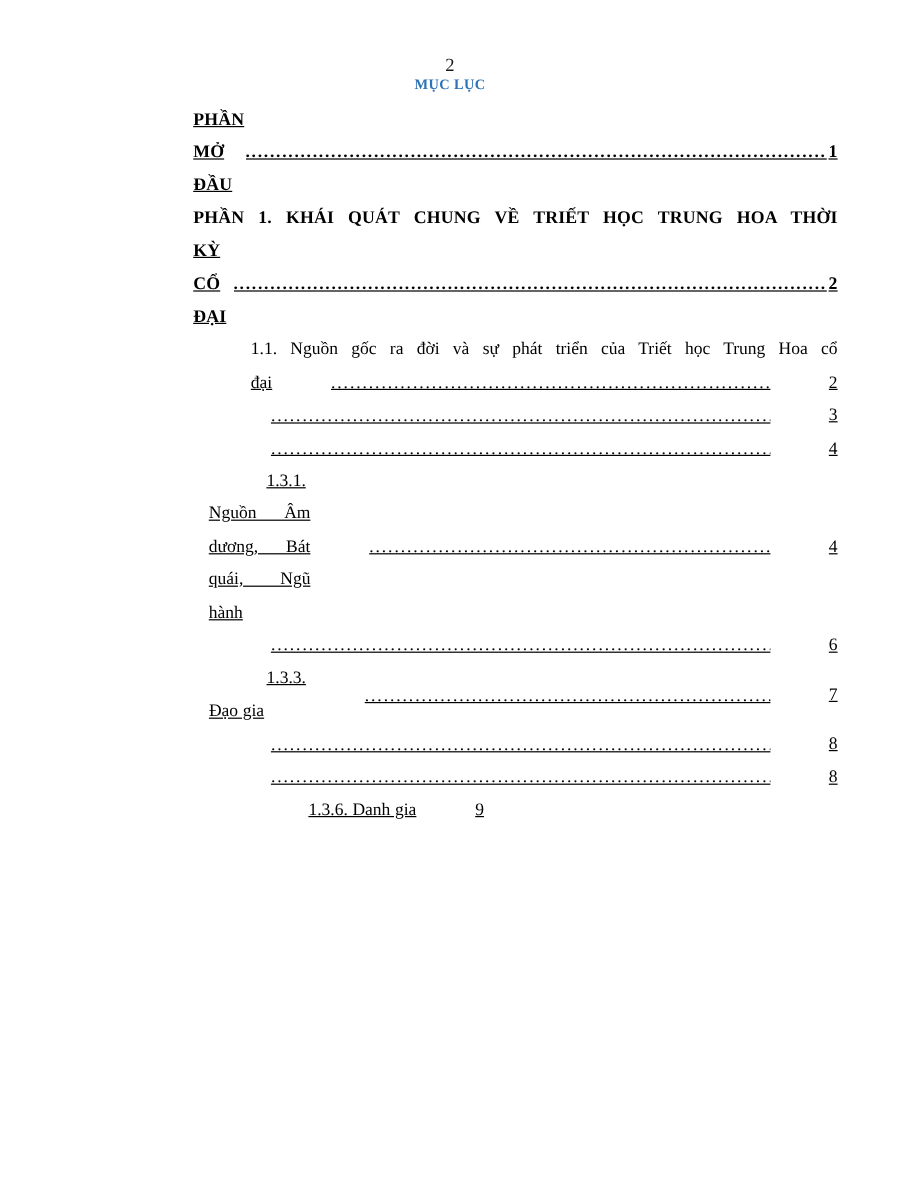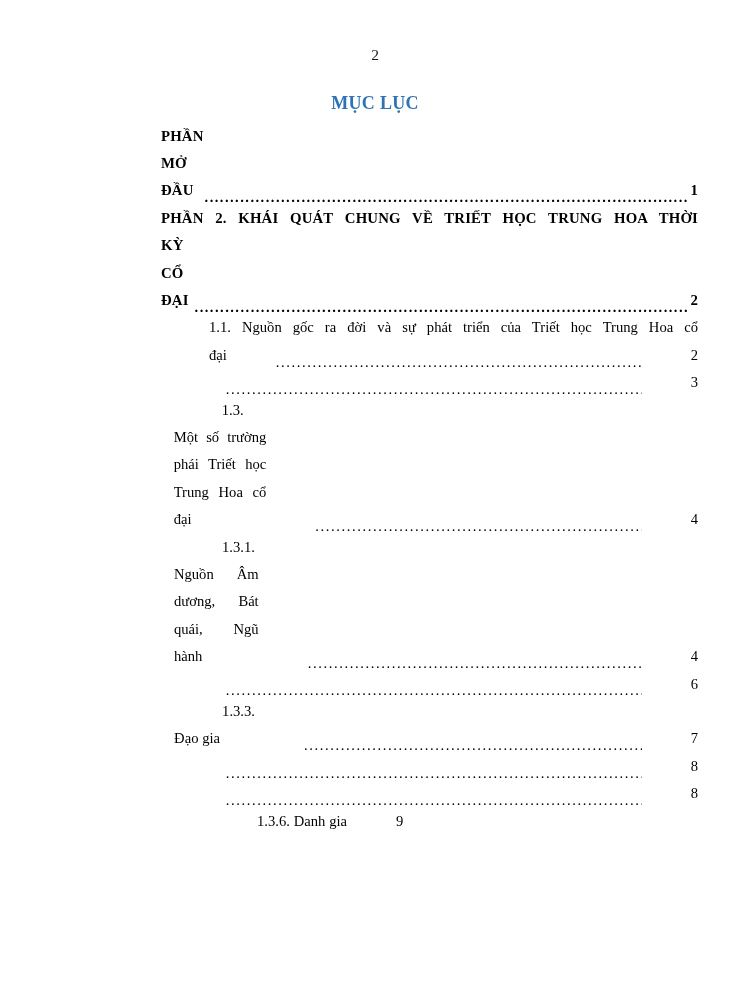--- a/index.html
+++ b/index.html
@@ -23,25 +23,24 @@
   }
   .page-number {
     text-align: center;
     font-size: 15.5px;
     line-height: 1;
     padding-top: 47px;
     color: #1a1a1a;
   }
   .toc-title {
     text-align: center;
-    font-size: 18px;
+    font-size: 12px;
     font-weight: bold;
     letter-spacing: 0.3px;
     color: #2e74b5;
-    margin-top: 30px;
     margin-bottom: 9px;
   }
   .toc {
     margin: 0 auto;
     width: 537px;
     padding-left: 109px;
     box-sizing: content-box;
   }
   
   .entry {
@@ -63,22 +62,23 @@
     word-spacing: 3.5px;
   }
   .entry.level2,
   .entry.level3 {
     font-weight: normal;
     text-indent: 48px;
   }
   
   .row {
     display: flex;
-    align-items: flex-end;
+    align-items: center;
     width: 100%;
+    text-decoration: underline;
   }
   .row .fill {
     flex: 1 1 auto;
     min-width: 4px;
     overflow: hidden;
     white-space: nowrap;
     letter-spacing: 1.6px;
     font-size: 14.6px;
     line-height: 1;
     margin: 0 0 0 1px;
@@ -121,21 +121,21 @@
       <div class="entry level1 spaced">
         <div class="final-line">
           <div class="row">
             <span>PHẦN MỞ ĐẦU </span>
             <span class="fill">....................................................................................................................................................................................................................................................................</span>
             <span class="num">1</span>
           </div>
         </div>
       </div>
       <div class="entry level1 spaced">
-        <div class="lead-line"><span>PHẦN 2. KHÁI QUÁT CHUNG VỀ TRIẾT HỌC TRUNG HOA THỜI</span></div>
+        <div class="lead-line"><span>PHẦN 1. KHÁI QUÁT CHUNG VỀ TRIẾT HỌC TRUNG HOA THỜI</span></div>
         <div class="final-line">
           <div class="row">
             <span>KỲ CỔ ĐẠI </span>
             <span class="fill">....................................................................................................................................................................................................................................................................</span>
             <span class="num">2</span>
           </div>
         </div>
       </div>
       <div class="entry level2">
         <div class="lead-line"><span>1.1. Nguồn gốc ra đời và sự phát triển của Triết học Trung Hoa cổ</span></div>
@@ -153,21 +153,20 @@
             <span class="ind"></span>
             <span class="fill">....................................................................................................................................................................................................................................................................</span>
             <span class="num">3</span>
           </div>
         </div>
       </div>
       <div class="entry level2">
         <div class="final-line">
           <div class="row">
             <span class="ind"></span>
-            <span>1.3. Một số trường phái Triết học Trung Hoa cổ đại </span>
             <span class="fill">....................................................................................................................................................................................................................................................................</span>
             <span class="num">4</span>
           </div>
         </div>
       </div>
       <div class="entry level3">
         <div class="final-line">
           <div class="row">
             <span class="ind"></span>
             <span>1.3.1. Nguồn Âm dương, Bát quái, Ngũ hành </span>

